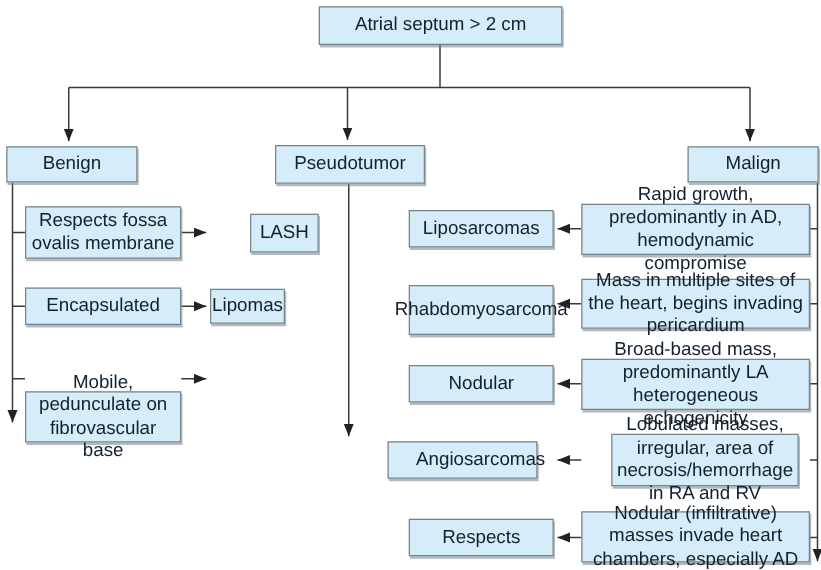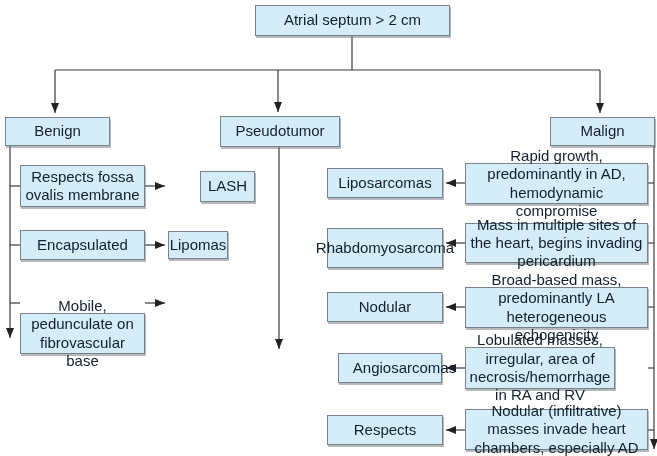--- a/index.html
+++ b/index.html
@@ -75,19 +75,19 @@
 
   <div class="node" style="left:327px;top:168px;width:116px;height:30px;">Liposarcomas</div>
   <div class="node" style="left:465px;top:163px;width:183px;height:41px;">Rapid growth, predominantly in AD, hemodynamic compromise</div>
 
   <div class="node" style="left:327px;top:228px;width:116px;height:40px;">Rhabdomyosarcoma</div>
   <div class="node" style="left:465px;top:223px;width:183px;height:40px;">Mass in multiple sites of the heart, begins invading pericardium</div>
 
   <div class="node" style="left:327px;top:292px;width:116px;height:30px;">Nodular</div>
   <div class="node" style="left:465px;top:287px;width:183px;height:41px;">Broad-based mass, predominantly LA heterogeneous echogenicity</div>
 
-  <div class="node" style="left:338px;top:353px;width:104px;height:30px;padding-left:33px;">Angiosarcomas</div>
-  <div class="node" style="left:465px;top:347px;width:150px;height:42px;">Lobulated masses, irregular, area of necrosis/hemorrhage in RA and RV</div>
+  <div class="node" style="left:310px;top:353px;width:120px;height:30px;padding-left:33px;">Angiosarcomas</div>
+  <div class="node" style="left:489px;top:347px;width:150px;height:42px;">Lobulated masses, irregular, area of necrosis/hemorrhage in RA and RV</div>
 
   <div class="node" style="left:327px;top:415px;width:116px;height:30px;">Respects</div>
   <div class="node" style="left:465px;top:409px;width:183px;height:41px;">Nodular (infiltrative) masses invade heart chambers, especially AD</div>
 
 </div>
 
 </body></html>

